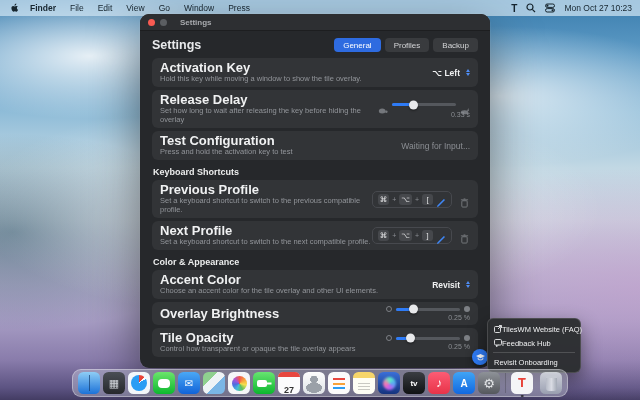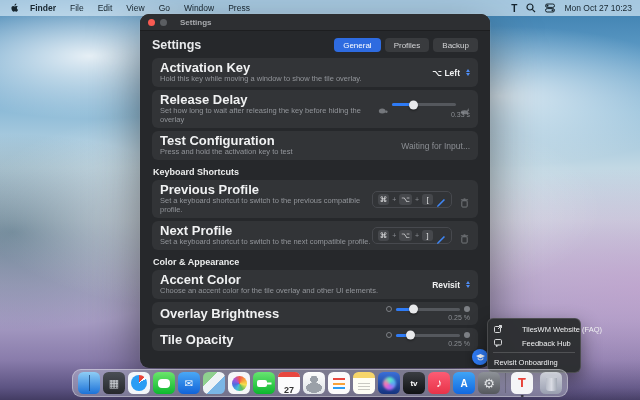--- a/index.html
+++ b/index.html
@@ -74,21 +74,21 @@
   .pencil { width:10px; height:10px; }
   .trash { width:10px; height:11px; margin-left:4px; opacity:.8; }
   
   .fab { position:absolute; left:472px; top:349px; width:16px; height:16px; border-radius:50%;
     background:#2e7bf6; display:flex; align-items:center; justify-content:center;
     box-shadow:0 2px 5px rgba(0,0,0,.4); }
   
   .ctxmenu { position:absolute; left:487px; top:318px; width:94px;
     background:rgba(43,45,48,.97); border:1px solid rgba(255,255,255,.14); border-radius:6px;
     padding:3px 4px; box-shadow:0 8px 20px rgba(0,0,0,.45); }
-  .ctxitem { display:flex; align-items:center; gap:20px; font-size:7.5px; color:#f0f1f2;
+  .ctxitem { display:flex; align-items:center; gap:0; font-size:7.5px; color:#f0f1f2;
     padding:2.5px 2px; white-space:nowrap; }
   .ctxdiv { height:1px; background:rgba(255,255,255,.16); margin:2px 1px; }
   .ctxic { width:8px; height:8px; flex:none; }
   
   .dock { position:absolute; bottom:3px; left:50%; transform:translateX(-50%);
     height:28px; background:rgba(235,242,248,.32); border:1px solid rgba(255,255,255,.35);
     border-radius:9px; display:flex; align-items:center; gap:3px; padding:0 5px; }
   .di { width:22px; height:22px; border-radius:5.5px; position:relative; flex:none;
     display:flex; align-items:center; justify-content:center; font-size:10px; }
   .dockdiv { width:1px; height:20px; background:rgba(60,60,70,.35); margin:0 2px; }
@@ -337,20 +337,21 @@
             <span class="endcirc f"></span>
           </div>
           <span class="subval">0.25 %</span>
         </div>
       </div>
     </div>
 
     <div class="card">
       <div class="ctext">
         <div class="ctitle">Tile Opacity</div>
+        <div class="cdesc">Control how transparent or opaque the tile overlay appears</div>
       </div>
       <div class="cright">
         <div class="sliderwrap">
           <div class="sliderrow">
             <span class="endcirc o"></span>
             <div class="slider">
               <div class="fill" style="width: 24%;">
                   <span class="thumb"></span>
                 </div>
             </div>

